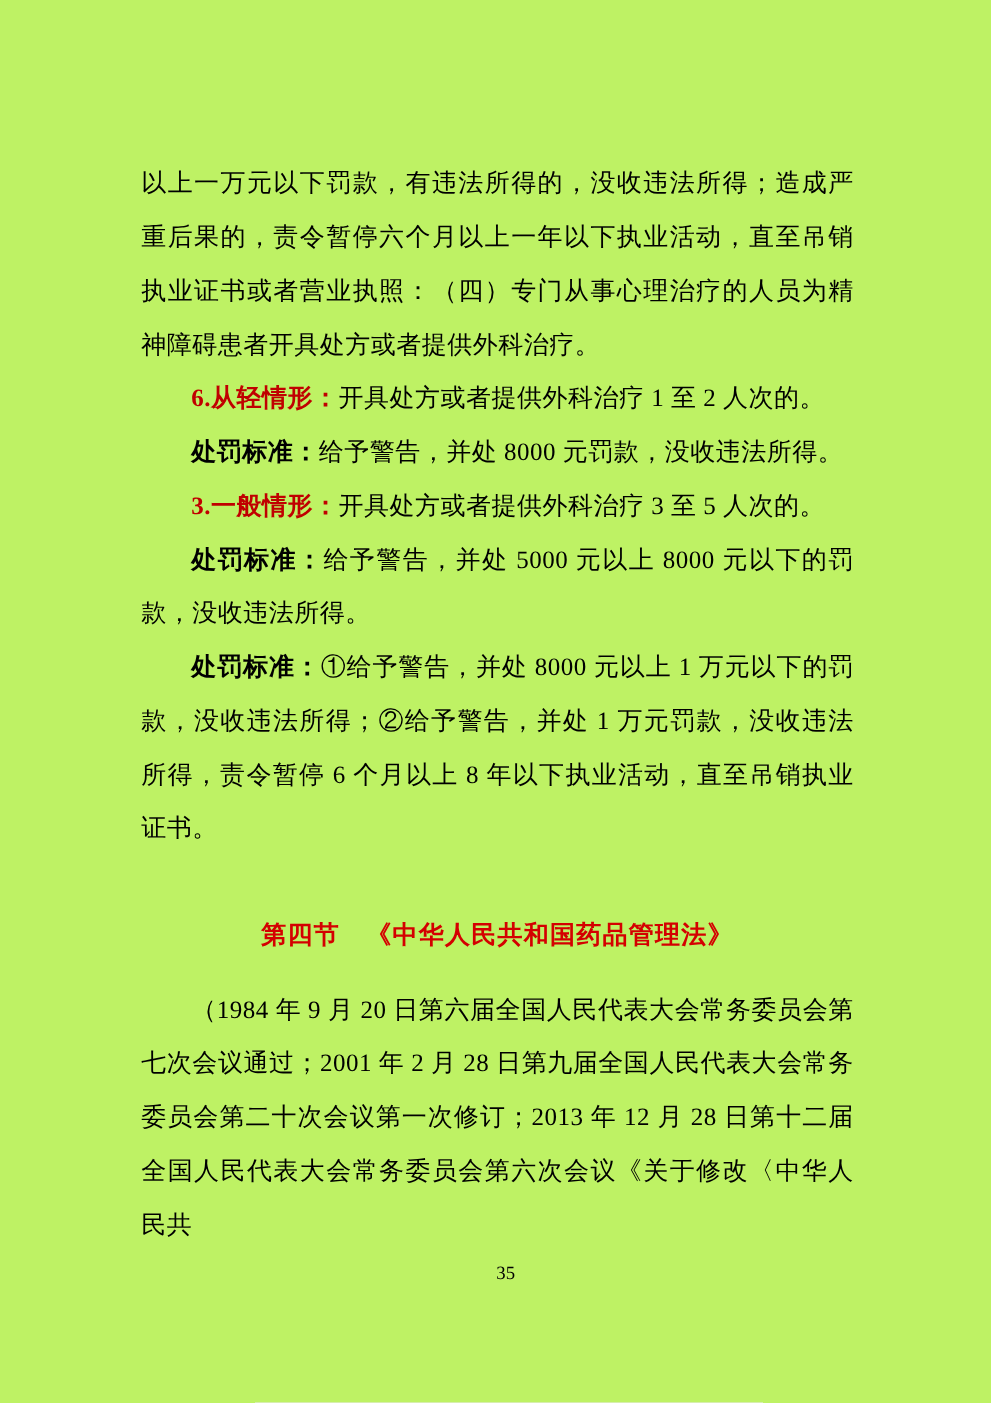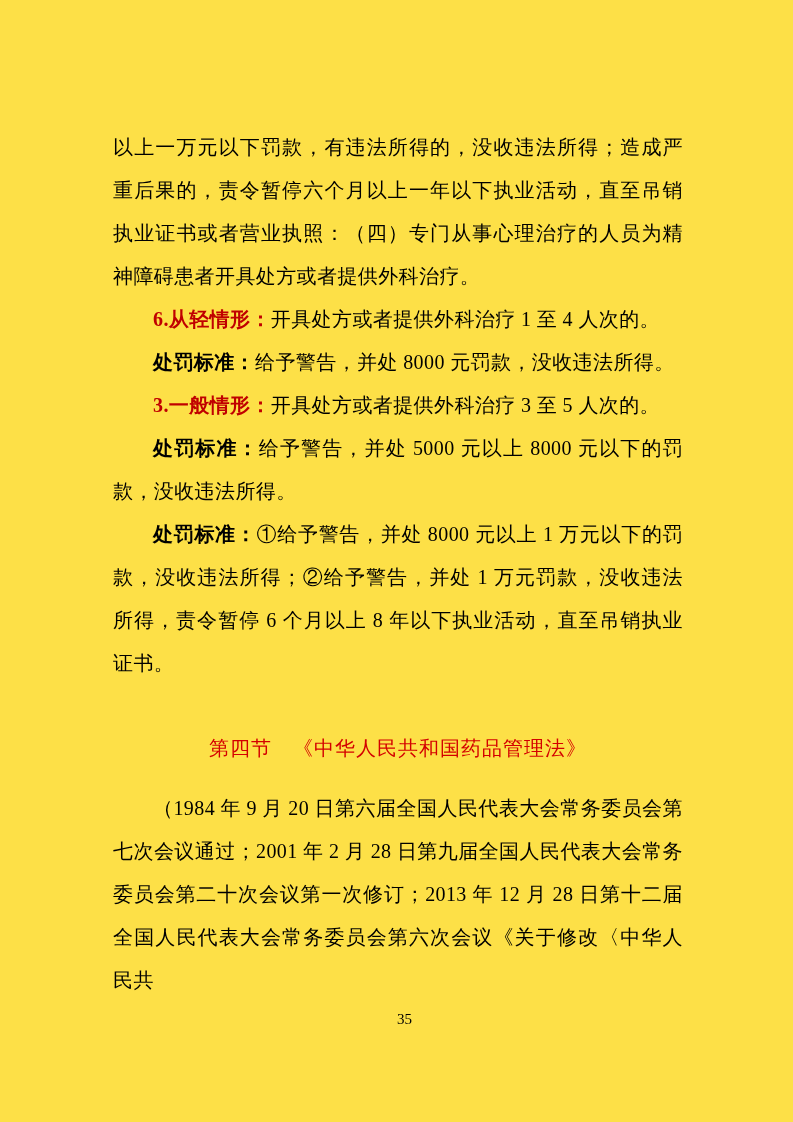--- a/index.html
+++ b/index.html
@@ -1,21 +1,21 @@
 <!DOCTYPE html>
 <html><head>
 <meta charset="utf-8">
 <style>
   html, body { margin: 0; padding: 0; background: #e9e9e9; }
   .page {
     position: relative;
     width: 793px;
     height: 1122px;
     margin: 0 auto;
-    background: #fde047;
+    background: #bef264;
     font-family: "Liberation Serif", "DejaVu Serif", serif;
     color: #000000;
     overflow: hidden;
   }
   .content {
     position: absolute;
     left: 113px;
     right: 110px;
     top: 126px;
   }
@@ -32,21 +32,21 @@
     font-weight: bold;
     color: #c00000;
   }
   .lead { font-weight: bold; }
   .lead-red { color: #c00000; }
   .lead-black { color: #000000; }
   .section-heading {
     margin: 42px 0 17px 0;
     font-size: 20px;
     line-height: 43px;
-    font-weight: normal;
+    font-weight: bold;
     color: #d40000;
     text-align: center;
     letter-spacing: 1px;
   }
   .page-number {
     position: absolute;
     left: 0;
     right: 0;
     bottom: 94px;
     text-align: center;
@@ -57,21 +57,21 @@
 </style>
 </head>
 <body>
 
 <div class="page">
   <div class="content">
 
     <p class="para">以上一万元以下罚款，有违法所得的，没收违法所得；造成严重后果的，责令暂停六个月以上一年以下执业活动，直至吊销执业证书或者营业执照：（四）专门从事心理治疗的人员为精神障碍患者开具处方或者提供外科治疗。</p>
 
 
-    <p class="para indent"><span class="lead lead-red">6.从轻情形：</span><span>开具处方或者提供外科治疗 1 至 4 人次的。</span></p>
+    <p class="para indent"><span class="lead lead-red">6.从轻情形：</span><span>开具处方或者提供外科治疗 1 至 2 人次的。</span></p>
 
     <p class="para indent"><span class="lead lead-black">处罚标准：</span><span>给予警告，并处 8000 元罚款，没收违法所得。</span></p>
 
     <p class="para indent"><span class="lead lead-red">3.一般情形：</span><span>开具处方或者提供外科治疗 3 至 5 人次的。</span></p>
 
     <p class="para indent"><span class="lead lead-black">处罚标准：</span><span>给予警告，并处 5000 元以上 8000 元以下的罚款，没收违法所得。</span></p>
 
 
     <p class="para indent"><span class="lead lead-black">处罚标准：</span><span>①给予警告，并处 8000 元以上 1 万元以下的罚款，没收违法所得；②给予警告，并处 1 万元罚款，没收违法所得，责令暂停 6 个月以上 8 年以下执业活动，直至吊销执业证书。</span></p>
 

